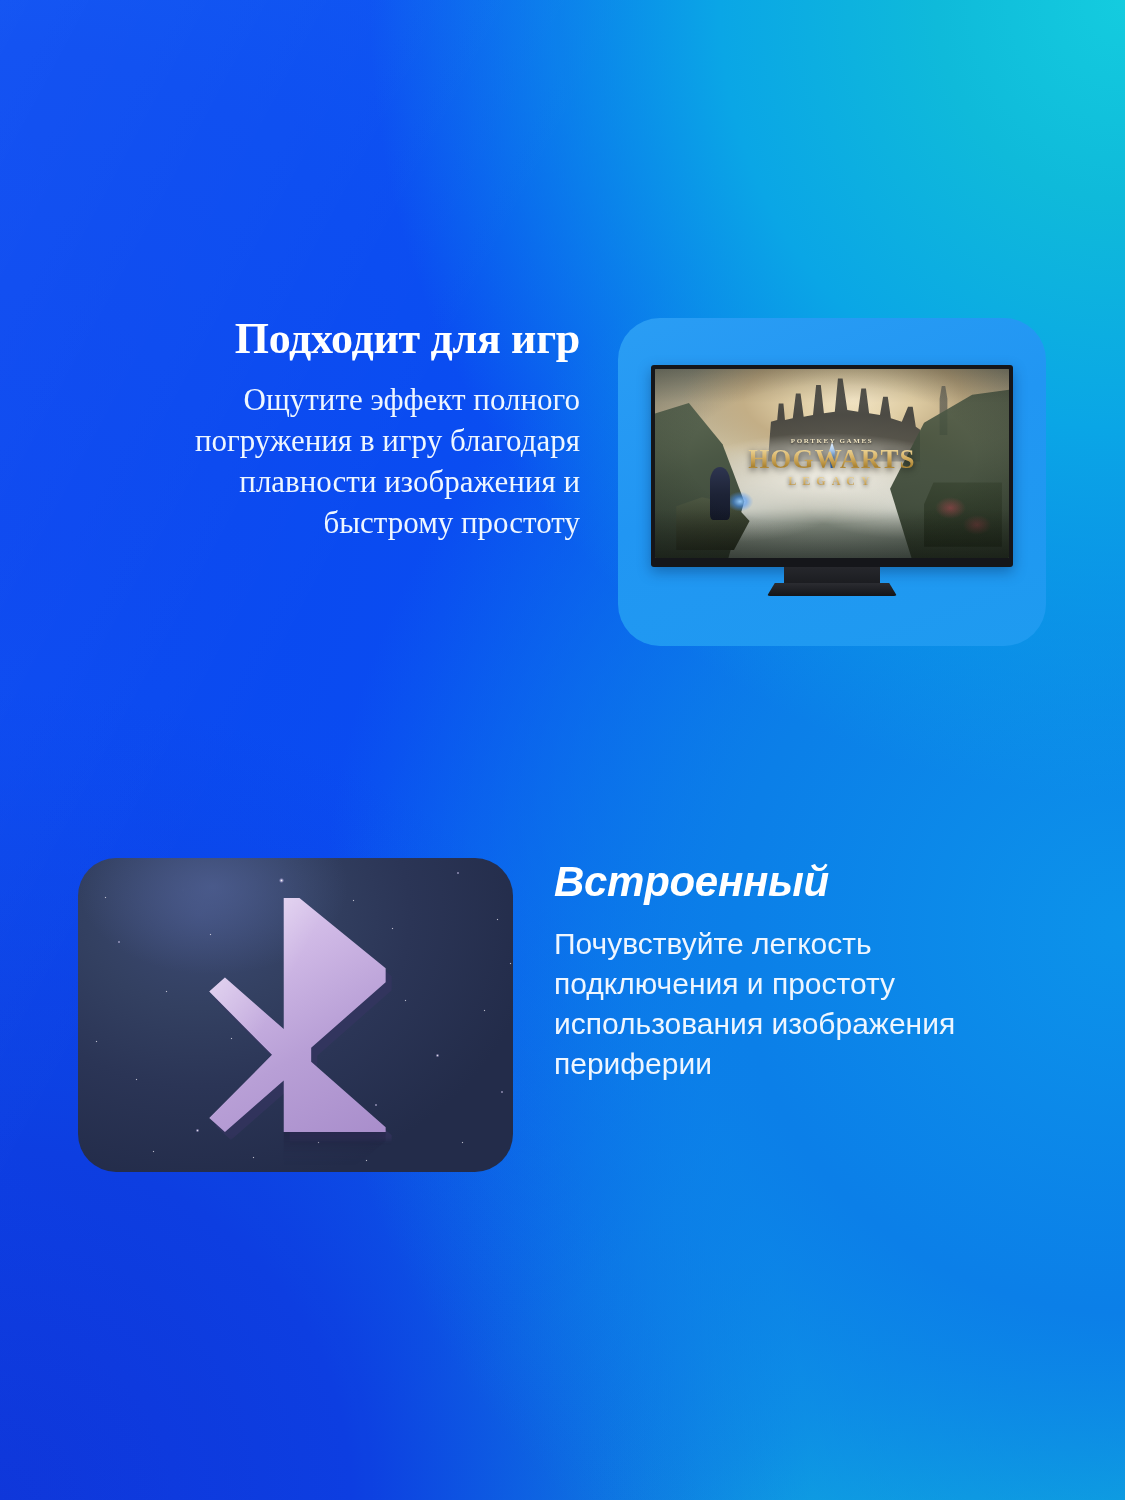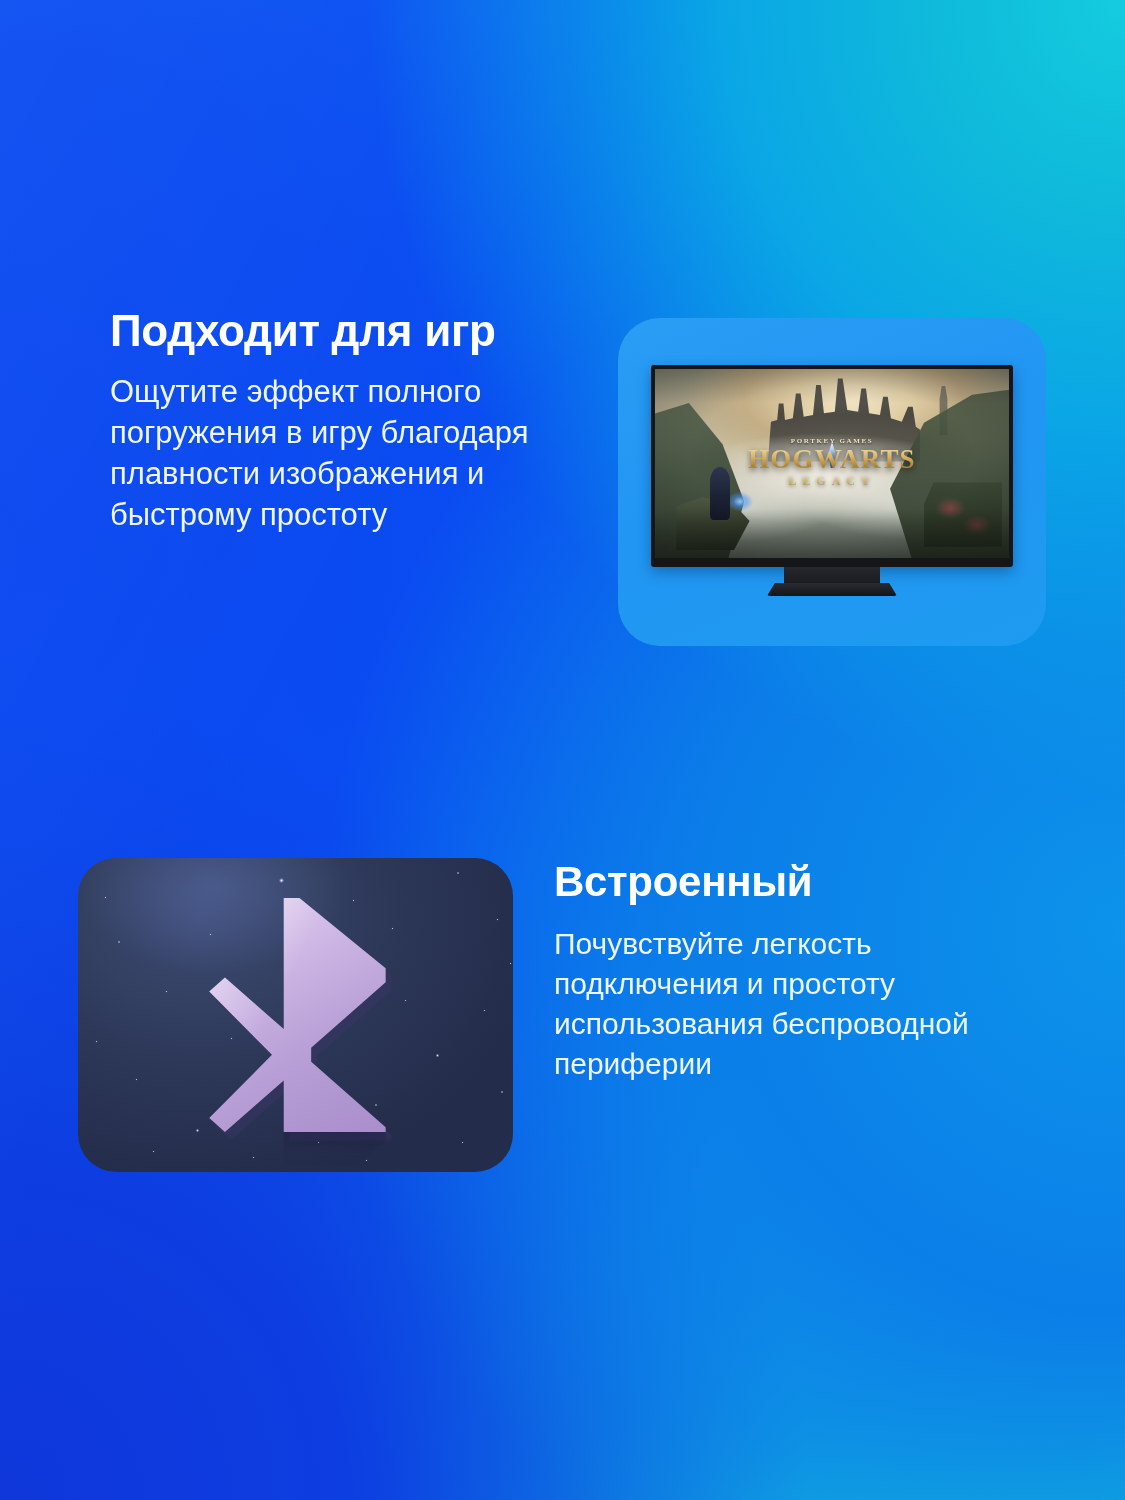--- a/index.html
+++ b/index.html
@@ -36,21 +36,21 @@
     color:#ffffff;
     font-weight:700;
     letter-spacing:-0.3px;
   }
   .copy-body {
     color:#eef6ff;
     font-weight:400;
   }
 
   
-  #section-gaming-text { left:110px; top:306px; width:470px; text-align:left; }
+  #section-gaming-text { left:110px; top:314px; width:470px; text-align:right;font-family:Liberation Serif, serif; }
   #section-gaming-text .copy-title { font-size:44px; line-height:50px; }
   #section-gaming-text .copy-body  { font-size:31px; line-height:41px; margin-top:15px; }
 
   #card-tv {
     left:618px; top:318px; width:428px; height:328px;
     background:linear-gradient(160deg,#2a9df4 0%, #2196f3 45%, #1e9bf0 100%);
     border-radius:42px;
   }
 
   #tv-unit { position:absolute; left:33px; top:47px; width:362px; height:202px; }
@@ -227,21 +227,21 @@
   .rune-hi {
     position:absolute; inset:0;
     background:linear-gradient(118deg, rgba(255,255,255,.55) 0%, rgba(255,255,255,0) 42%);
     clip-path:polygon(
       44% 0%, 52% 0%, 96% 30%, 96% 36%, 58% 64%, 58% 70%, 96% 98%,
       96% 104%, 52% 134%, 44% 134%, 44% 78%, 14% 100%, 6% 94%, 38% 67%,
       6% 40%, 14% 34%, 44% 56%);
   }
 
   #section-bt-text { left:554px; top:858px; width:460px; text-align:left; }
-  #section-bt-text .copy-title { font-size:42px; line-height:48px; }
+  #section-bt-text .copy-title { font-size:42px; line-height:48px;font-style:italic; }
   #section-bt-text .copy-body  { font-size:30px; line-height:40px; margin-top:18px; }
 </style>
 </head>
 <body>
 
 <div id="bg-base"></div>
 <div id="bg-sheen"></div>
 
 <div class="row" id="section-gaming-text">
   <div class="copy-title">Подходит для игр</div>
@@ -315,14 +315,14 @@
     </div>
   <div id="bt-rune">
     <span class="rune-shadow"></span>
     <span class="rune-face"></span>
     <span class="rune-hi"></span>
   </div>
 </div>
 
 <div class="row" id="section-bt-text">
   <div class="copy-title">Встроенный</div>
-  <div class="copy-body">Почувствуйте легкость подключения и простоту использования беспроводной периферии</div>
+  <div class="copy-body">Почувствуйте легкость подключения и простоту использования изображения периферии</div>
 </div>
 
 </body></html>

